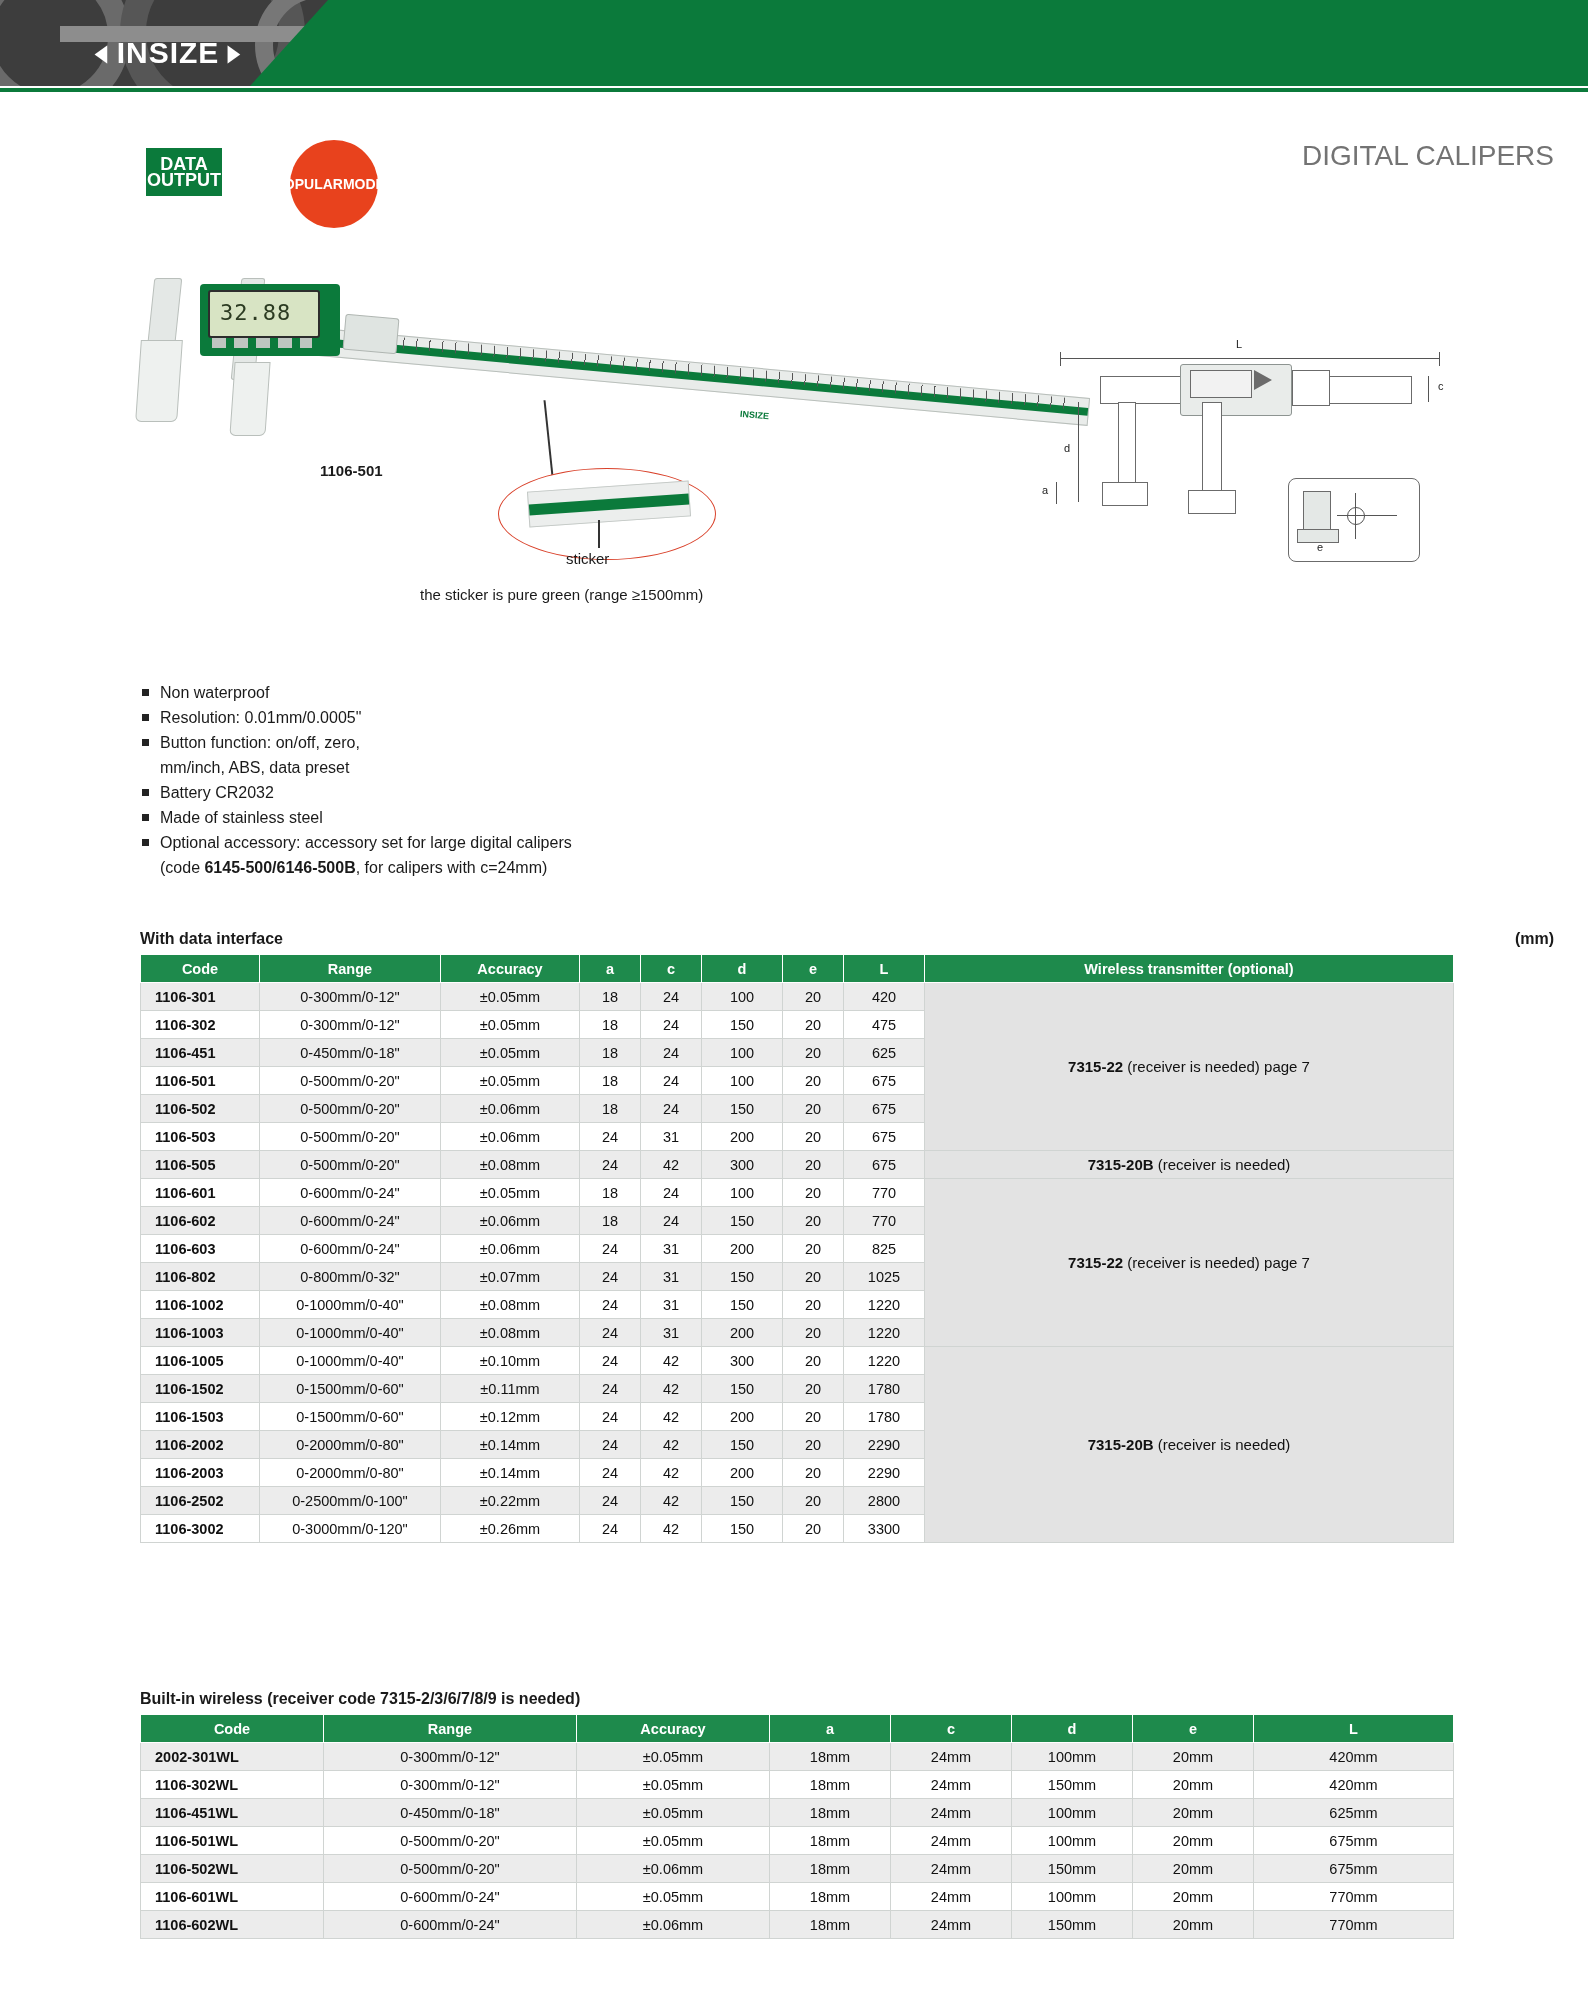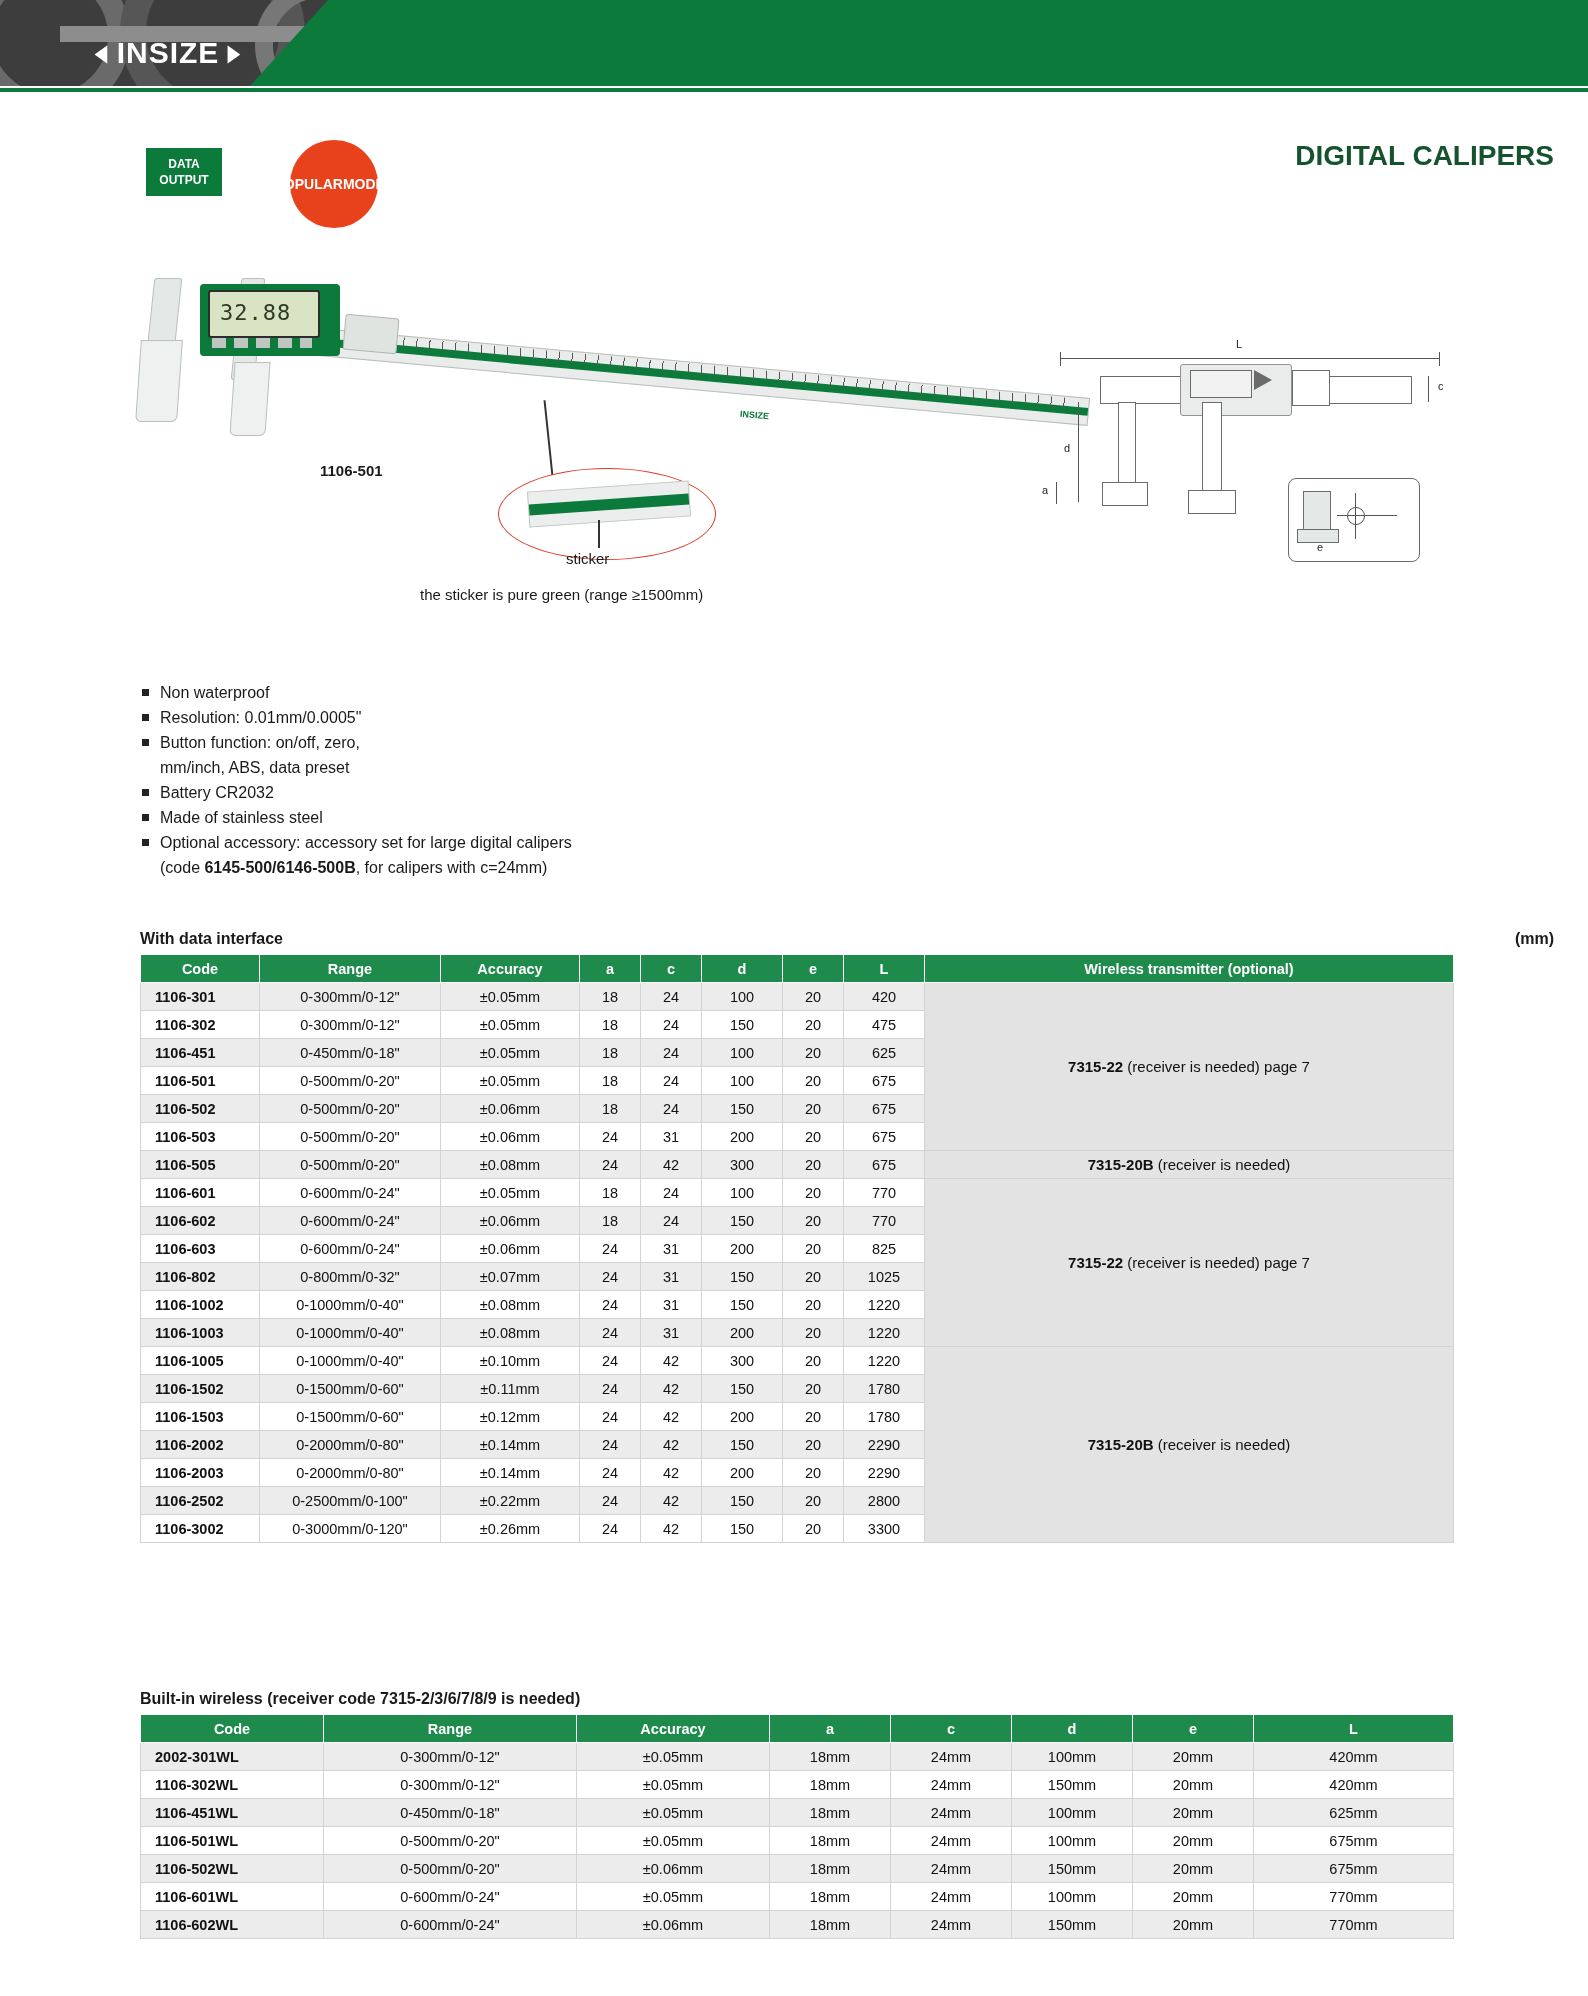--- a/index.html
+++ b/index.html
@@ -18,25 +18,25 @@
       border:26px solid #565656;box-sizing:border-box;}
   .hdr-photo .gearC{position:absolute;left:255px;top:-20px;width:130px;height:130px;border-radius:50%;
       border:18px solid #777;box-sizing:border-box;}
   .hdr-photo .shaft{position:absolute;left:60px;top:26px;width:300px;height:16px;background:#8d8d8d;}
   .hdr-green{position:absolute;left:250px;top:0;width:1338px;height:86px;background:#0b7a3b;
       clip-path:polygon(78px 0,1338px 0,1338px 86px,0 86px);}
   .hdr-rule{position:absolute;left:0;top:88px;width:1588px;height:4px;background:#0b7a3b;}
   .logo{position:absolute;left:86px;top:36px;color:#ffffff;font-size:30px;font-weight:bold;
       letter-spacing:1px;font-family:"Liberation Sans",sans-serif;}
   .logo .arrowl{display:inline-block;transform:scaleX(0.7);}
-  .page-title{position:absolute;right:34px;top:140px;font-size:28px;font-weight:bold;color:#14532d;}
+  .page-title{position:absolute;right:34px;top:140px;font-size:28px;font-weight:normal;color:#737373;}
 
   
   .badge-data{position:absolute;left:146px;top:148px;width:76px;height:48px;background:#0b7a3b;
-      color:#fff;font-size:12px;font-weight:bold;line-height:16px;text-align:center;
+      color:#fff;font-size:18px;font-weight:bold;line-height:16px;text-align:center;
       display:flex;flex-direction:column;justify-content:center;align-items:center;}
   .badge-pop{position:absolute;left:290px;top:140px;width:88px;height:88px;border-radius:50%;
       background:#e8421d;color:#fff;font-size:14px;font-weight:bold;line-height:16px;
       display:flex;flex-direction:row;justify-content:center;align-items:center;text-align:center;}
 
   
   .prod{position:absolute;left:120px;top:270px;width:880px;height:200px;}
   .beam{position:absolute;left:200px;top:58px;width:770px;height:26px;background:#e9ecea;
       border:1px solid #b9bfbb;transform:rotate(5.2deg);transform-origin:left center;}
   .beam-green{position:absolute;left:0;top:9px;width:770px;height:8px;background:#0b7a3b;}

